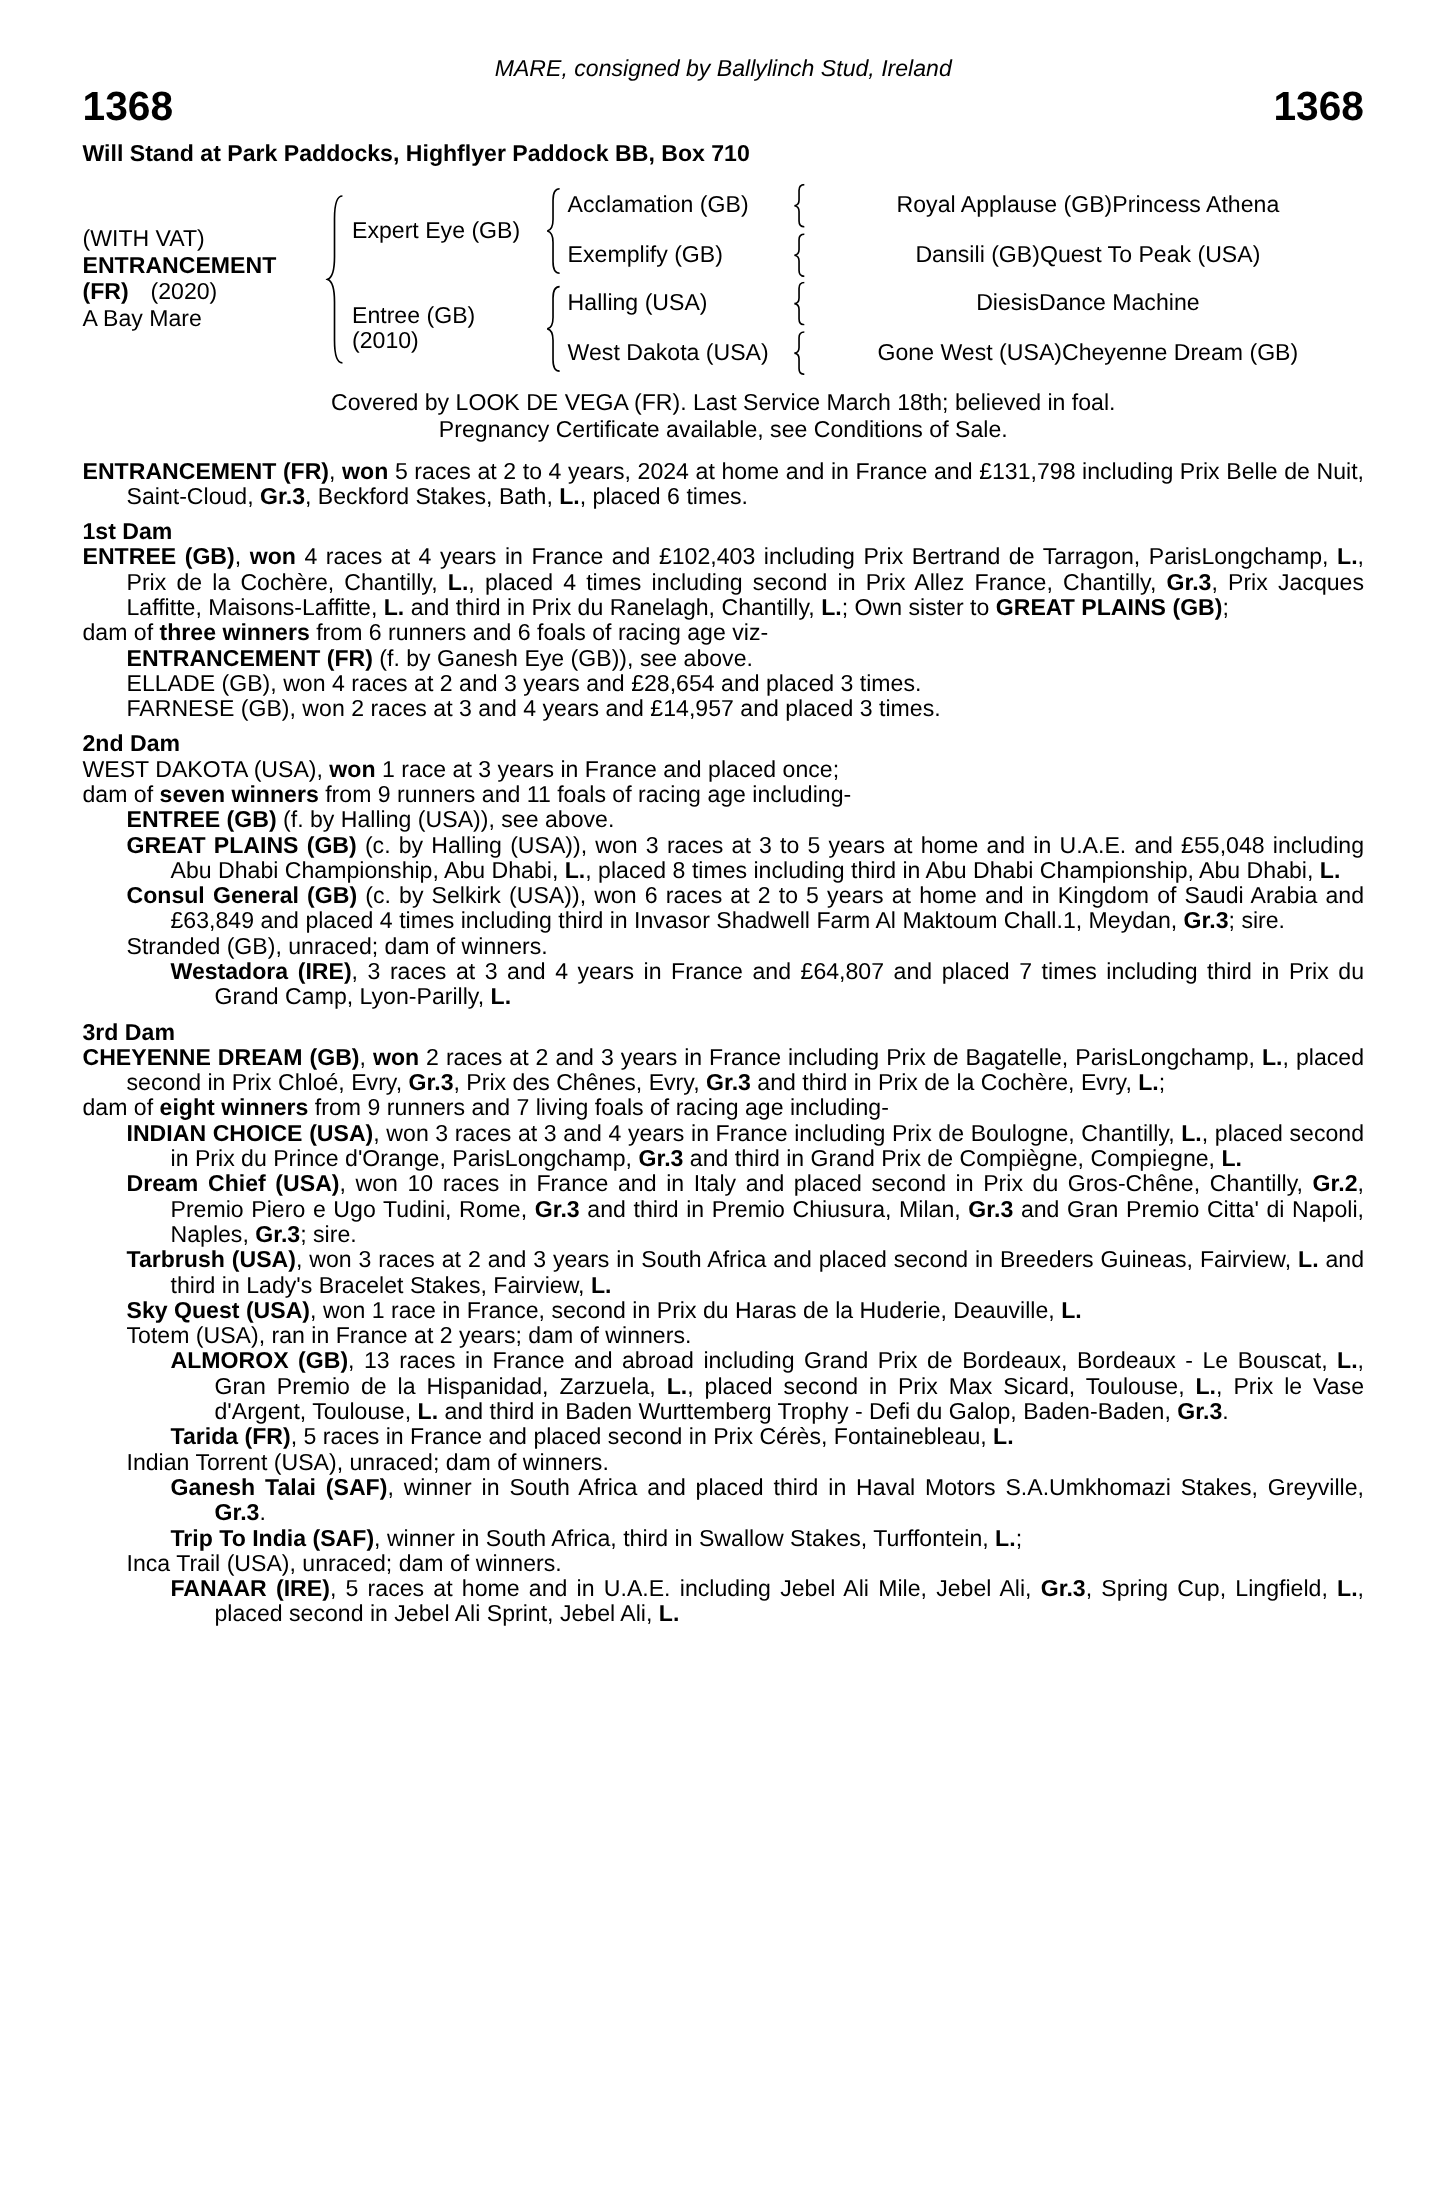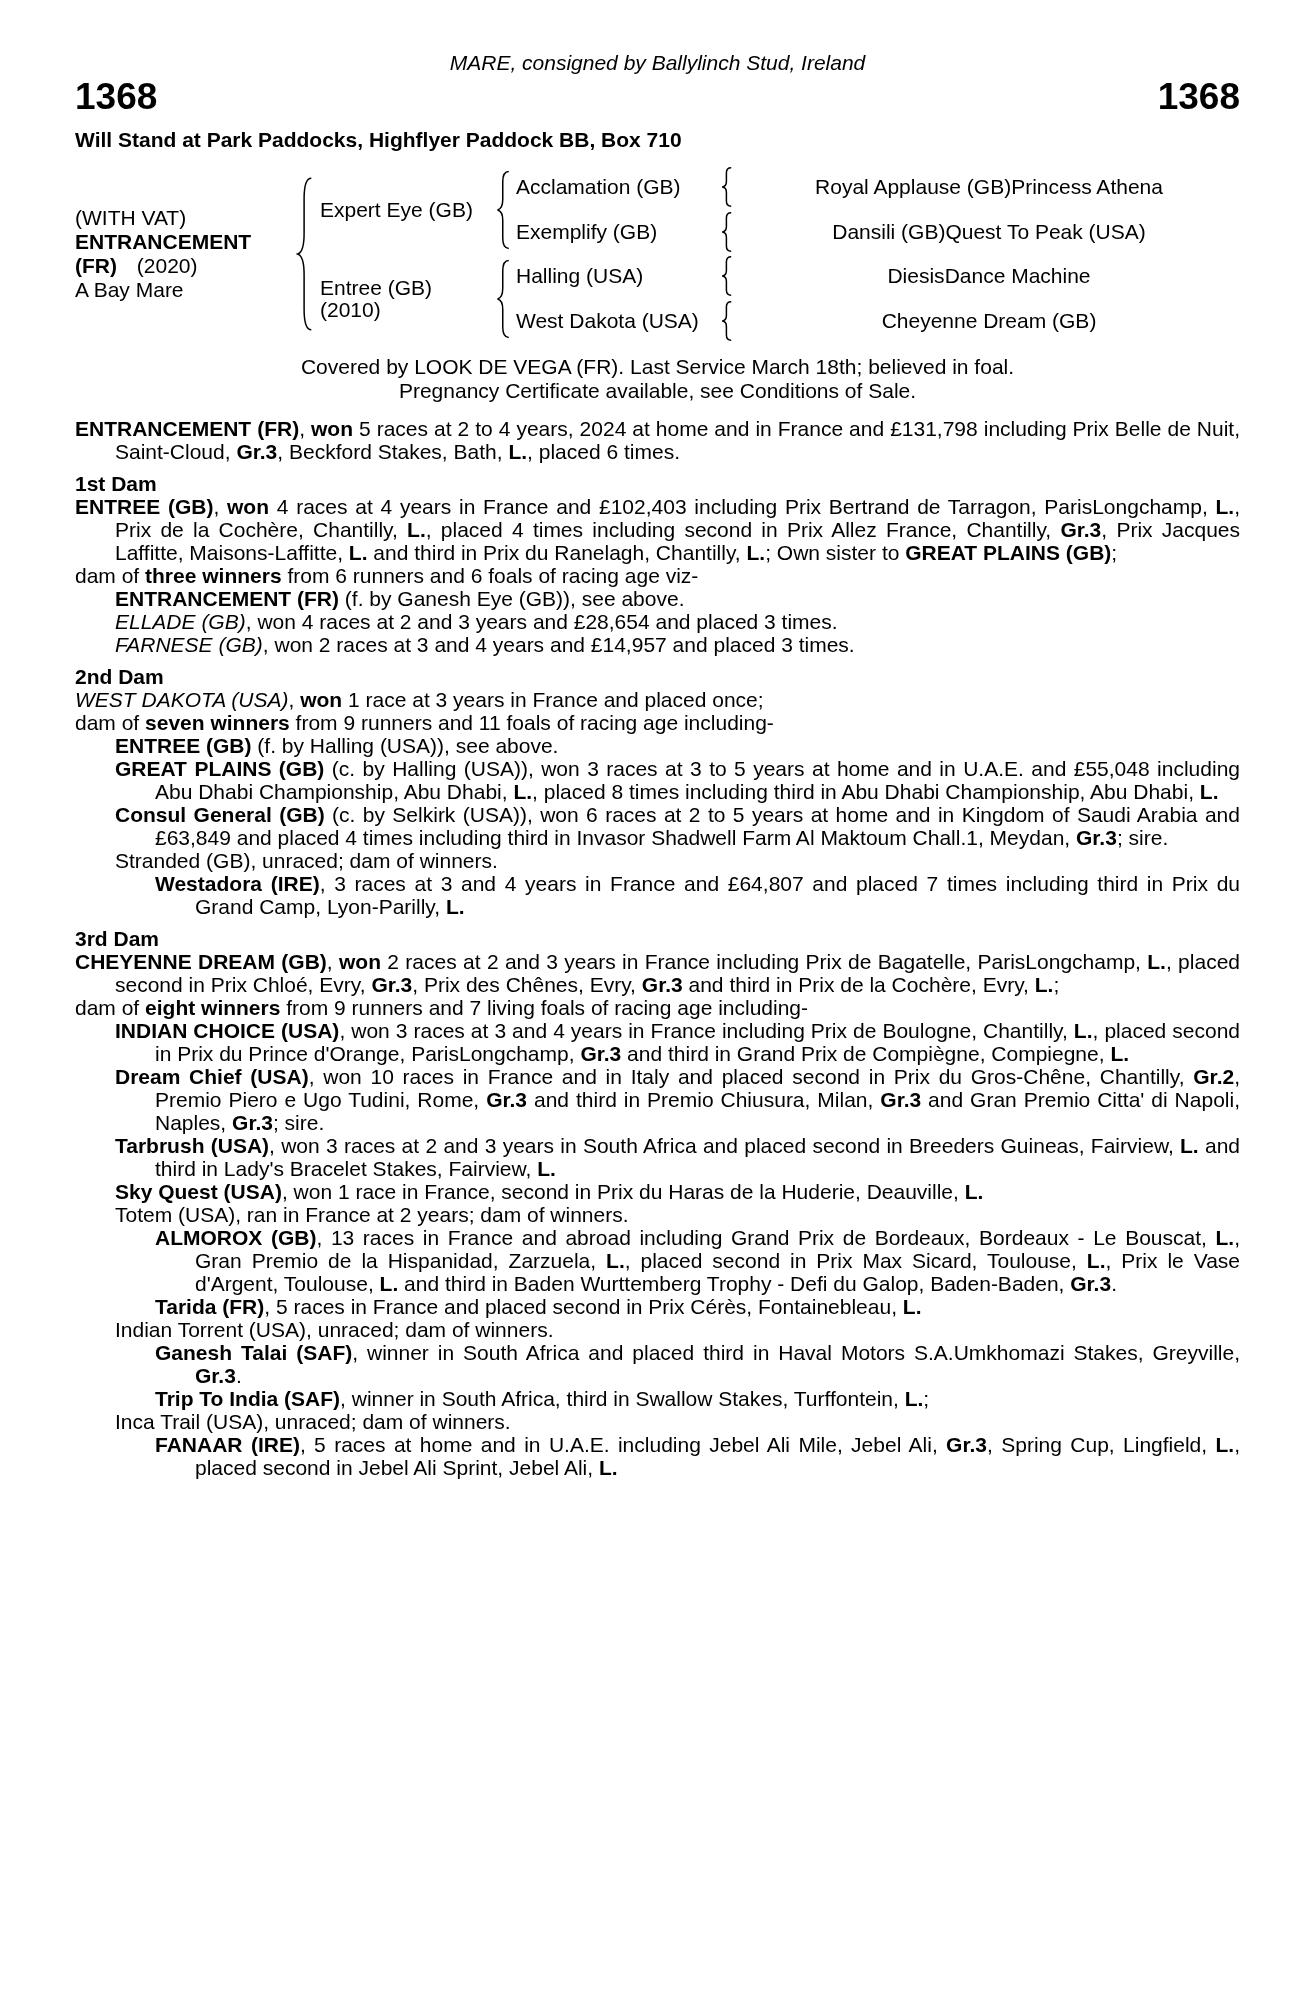--- a/index.html
+++ b/index.html
@@ -39,21 +39,21 @@
   .covered { margin-top:12px; text-align:center; font-size:21px; line-height:24px; }
 
   
   .catalogue-text { margin-top:14px; font-size:21px; line-height:23px; text-align:justify; }
   .dam-heading { font-weight:bold; margin-top:9px; }
   .para { margin:0; }
   .indent-0 { padding-left:40px;  text-indent:-40px; }
   .indent-1 { padding-left:80px;  text-indent:-40px; }
   .indent-2 { padding-left:120px; text-indent:-40px; }
   .seg-b { font-weight:bold; }
-  .seg-i { font-style:italic; }
+  .seg-i { }
 </style>
 </head>
 <body>
 
 <div class="page">
 
   <div class="consign-title">MARE, consigned by Ballylinch Stud, Ireland</div>
 
   <div class="lot-row">
     <span>1368</span>
@@ -141,20 +141,21 @@
             </div>
           </div>
           <div class="g3-row">
             <div class="g3-name">West Dakota (USA)</div>
             <div class="brace-col bc-sm">
               <svg class="brace" width="12" height="40" viewBox="0 0 20 100" preserveAspectRatio="none" aria-hidden="true">
                 <path d="M 17 2 C 11 2 9 7 9 15 L 9 37 C 9 45 7 49 2 50 C 7 51 9 55 9 63 L 9 85 C 9 93 11 98 17 98" fill="none" stroke="#000" stroke-width="1.5" vector-effect="non-scaling-stroke"></path>
               </svg>
             </div>
             <div class="gen4">
+              <div>Gone West (USA)</div>
               <div>Cheyenne Dream (GB)</div>
             </div>
           </div>
         </div>
       </div>
     </div>
   </div>
 
   <div class="covered">
     <div>Covered by LOOK DE VEGA (FR). Last Service March 18th; believed in foal.</div>

